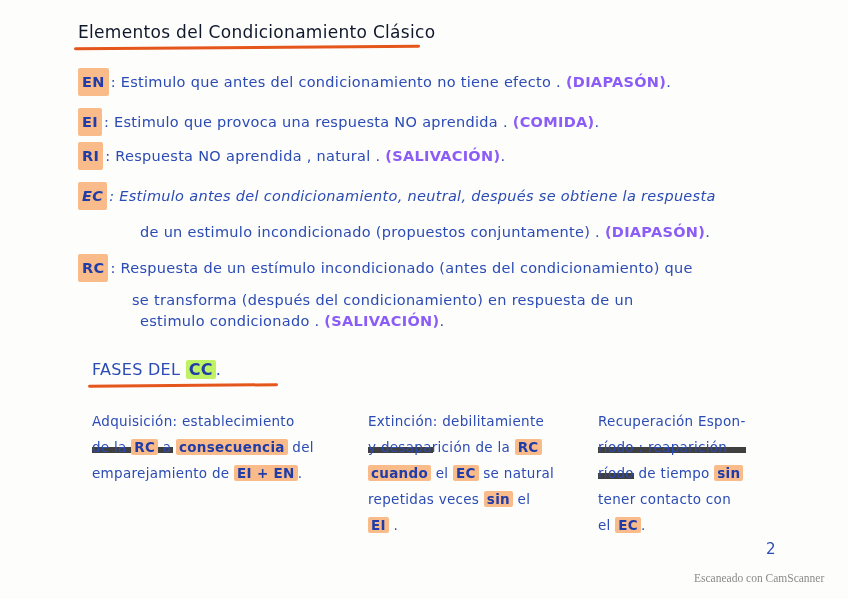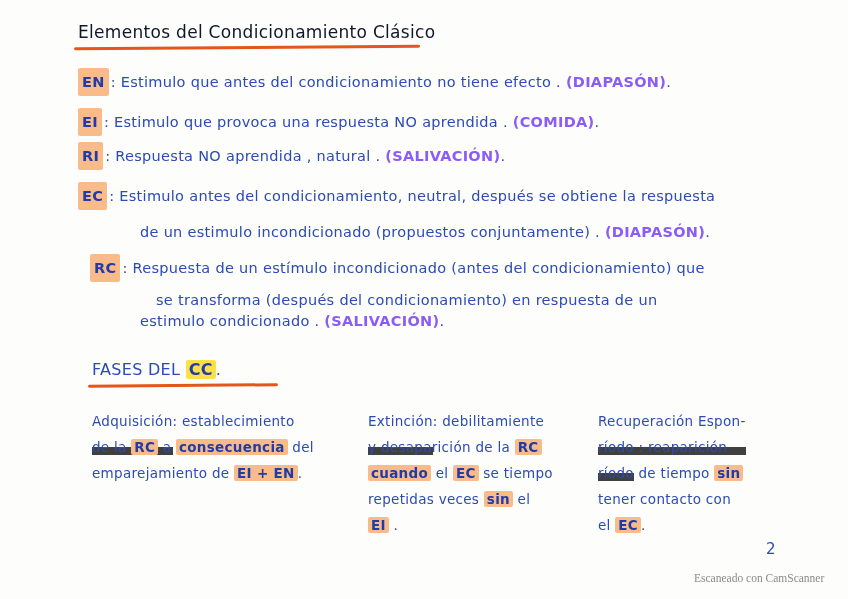--- a/index.html
+++ b/index.html
@@ -86,21 +86,21 @@
 
   
   .fases {
     position: absolute;
     left: 92px;
     top: 360px;
     font-size: 16px;
     white-space: nowrap;
   }
   .fases .cc {
-    background: #fde047;
+    background: #bef264;
     color: #1f3ca8;
     font-weight: bold;
     padding: 0 3px;
     border-radius: 2px;
   }
   .fases-underline {
     position: absolute;
     left: 88px;
     top: 384px;
     width: 190px;
@@ -117,21 +117,21 @@
     line-height: 26px;
     white-space: nowrap;
   }
   .col .line { display: block; }
 
   .col1 { left: 92px;  top: 408px; }
   .col2 { left: 368px; top: 408px; }
   .col3 { left: 598px; top: 408px; }
 
   .underline-orange {
-    border-bottom: 8px solid #404040;
+    border-bottom: 6px solid #404040;
     padding-bottom: 18px;
     text-align: center;
   }
 
   
   .page-number {
     position: absolute;
     left: 766px;
     top: 540px;
     font-size: 15px;
@@ -164,32 +164,32 @@
   <div class="def hw" style="left:78px; top:112px;">
     <span class="tag">EI</span><span>: Estimulo que  provoca  una  respuesta  NO aprendida .</span>
     <span class="mark-red">(COMIDA)</span><span>.</span>
   </div>
 
   <div class="def hw" style="left:78px; top:146px;">
     <span class="tag">RI</span><span>: Respuesta  NO aprendida , natural .</span>
     <span class="mark-red">(SALIVACIÓN)</span><span>.</span>
   </div>
 
-  <div class="def hw" style="left:78px; top:186px;">
+  <div class="def hw" style="left:78px; top:186px;font-style:italic;">
     <span class="tag">EC</span><span>: Estimulo antes del condicionamiento, neutral, después se obtiene la respuesta</span>
   </div>
   <div class="cont hw" style="left:140px; top:222px;">
     <span>de un estimulo incondicionado (propuestos  conjuntamente) .</span>
     <span class="mark-red">(DIAPASÓN)</span><span>.</span>
   </div>
 
-  <div class="def hw" style="left:78px; top:258px;margin-left:12px;">
+  <div class="def hw" style="left:78px; top:258px;">
     <span class="tag">RC</span><span>: Respuesta de un estímulo incondicionado (antes del condicionamiento) que</span>
   </div>
-  <div class="cont hw" style="left:156px; top:290px;">se transforma (después del condicionamiento) en respuesta de un</div>
+  <div class="cont hw" style="left:132px; top:290px;">se transforma (después del condicionamiento) en respuesta de un</div>
   <div class="cont hw" style="left:140px; top:311px;">
     <span>estimulo condicionado .</span>
     <span class="mark-red">(SALIVACIÓN)</span><span>.</span>
   </div>
 
   <div class="fases hw">
     <span>FASES DEL </span><span class="cc">CC</span><span>.</span>
   </div>
   <div class="fases-underline"></div>
 
@@ -206,21 +206,21 @@
   </div>
 
   <div class="col col2 hw">
     <span class="line">
       <span class="underline-orange">Extinción</span><span>: debilitamiente</span>
     </span>
     <span class="line">
       <span>y desaparición de la </span><span class="mark">RC</span>
     </span>
     <span class="line">
-      <span class="mark">cuando</span><span> el </span><span class="mark">EC</span><span> se tiempo</span>
+      <span class="mark">cuando</span><span> el </span><span class="mark">EC</span><span> se natural</span>
     </span>
     <span class="line">
       <span>repetidas veces </span><span class="mark">sin</span><span> el</span>
     </span>
     <span class="line">
       <span class="mark">EI</span><span> .</span>
     </span>
   </div>
 
   <div class="col col3 hw">

